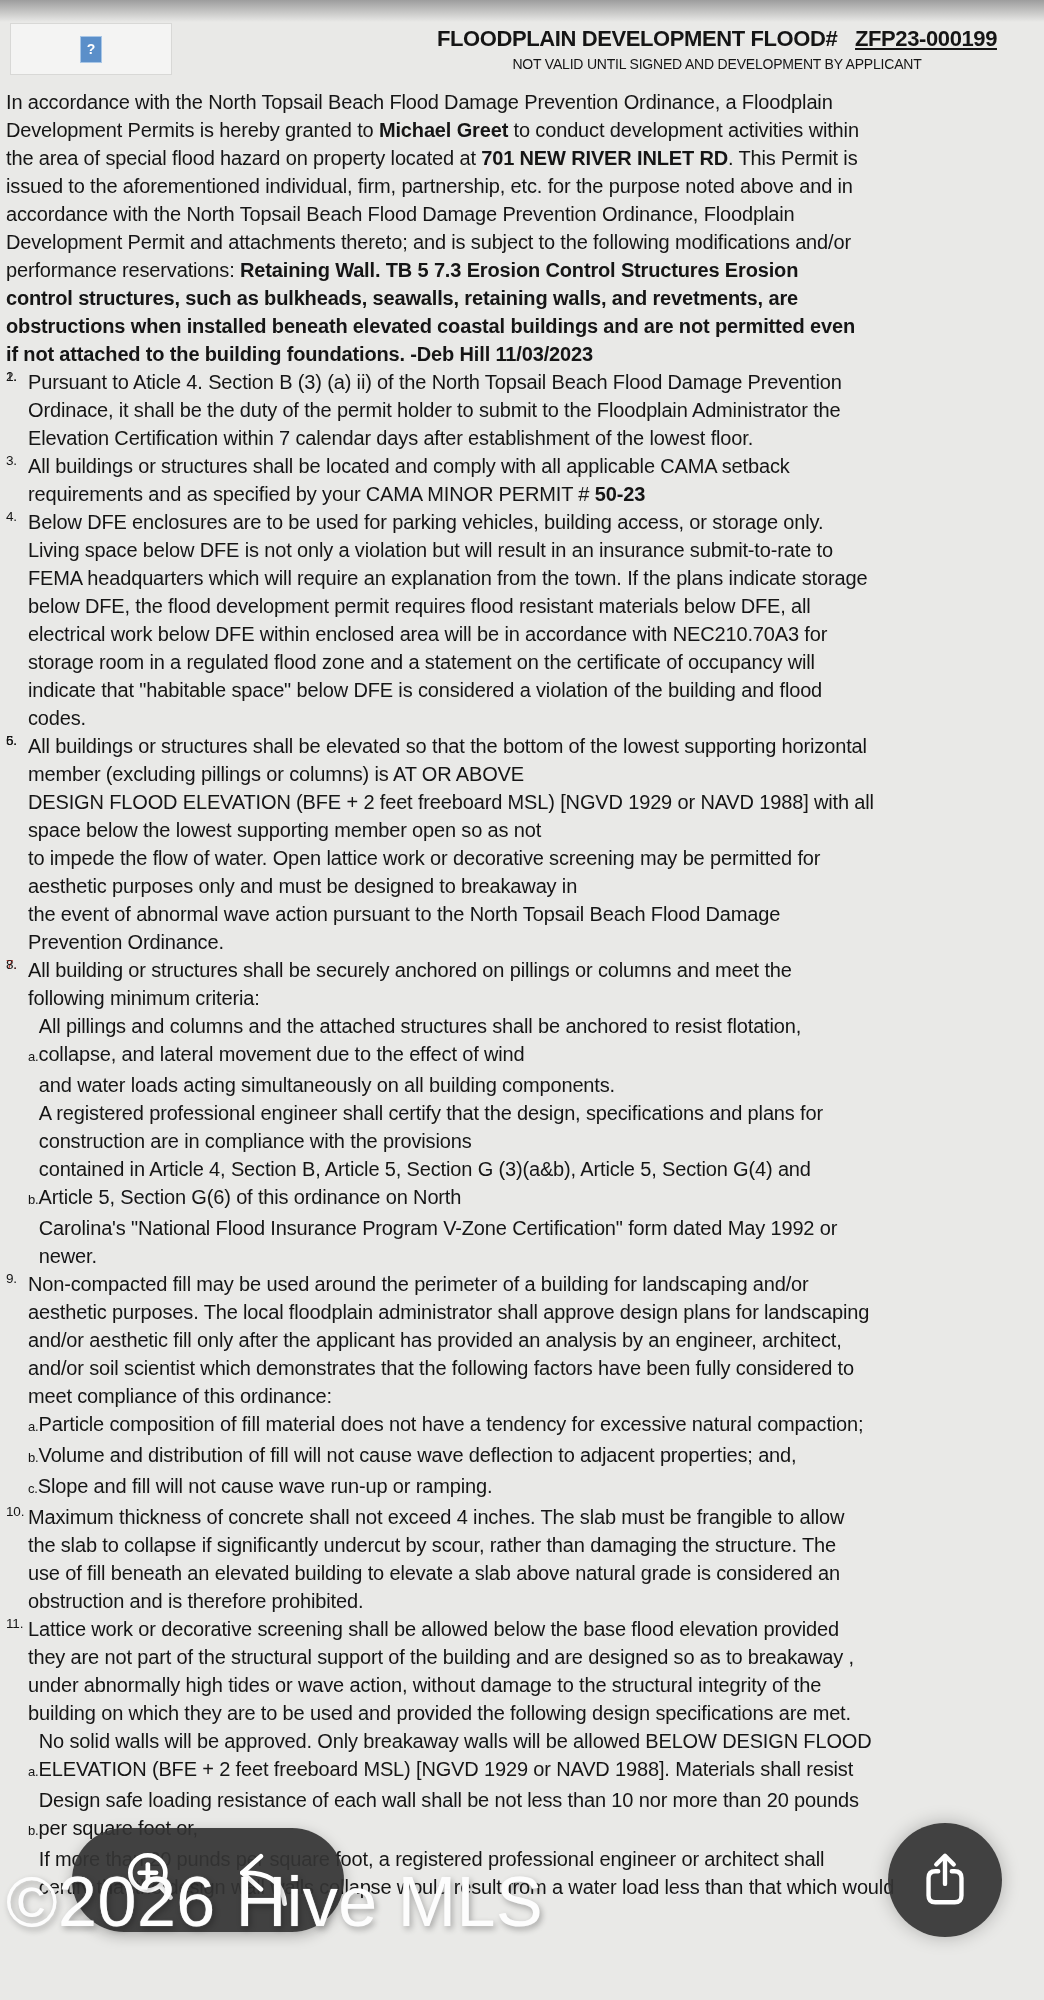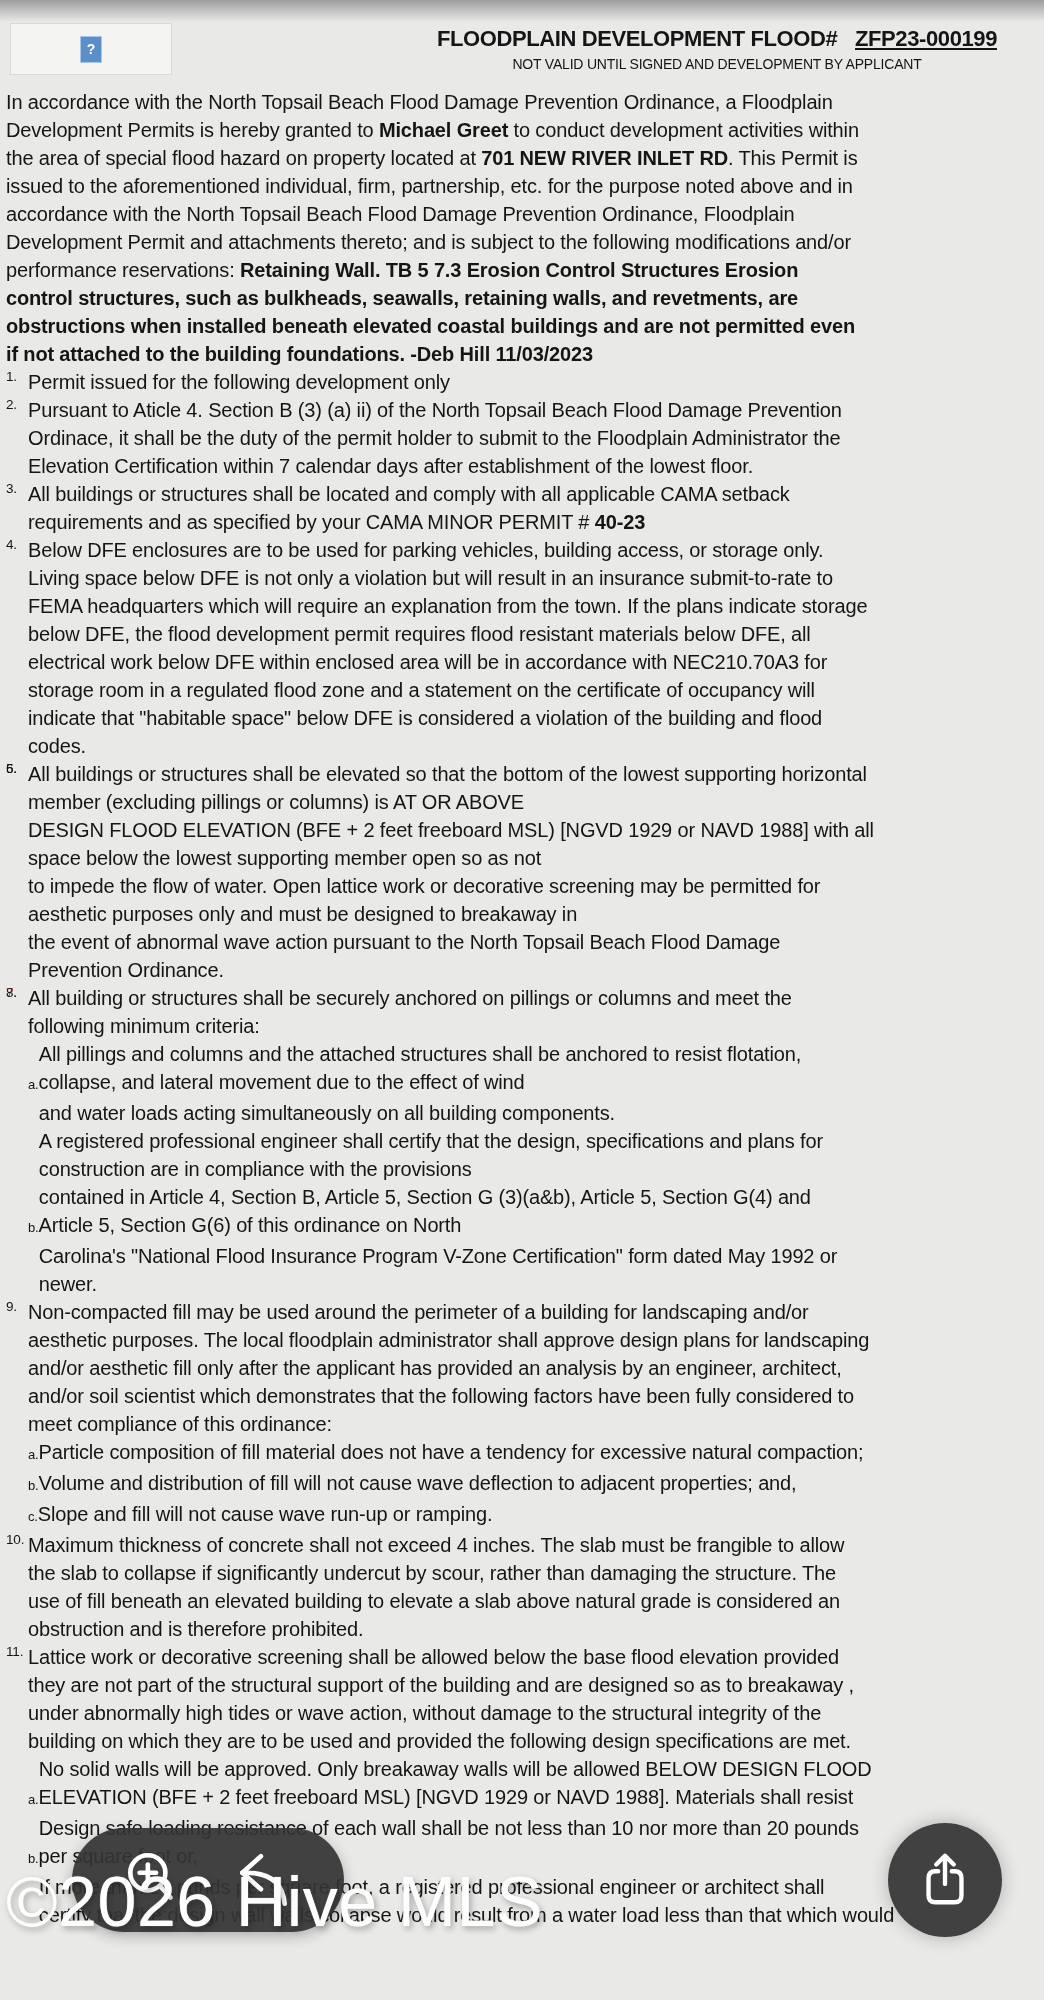--- a/index.html
+++ b/index.html
@@ -61,24 +61,24 @@
 
 <div class="doc"><div class="para"><span>In accordance with the North Topsail Beach Flood Damage Prevention Ordinance, a Floodplain
 Development Permits is hereby granted to </span><span class="b">Michael Greet</span><span> to conduct development activities within
 the area of special flood hazard on property located at </span><span class="b">701 NEW RIVER INLET RD</span><span>. This Permit is
 issued to the aforementioned individual, firm, partnership, etc. for the purpose noted above and in
 accordance with the North Topsail Beach Flood Damage Prevention Ordinance, Floodplain
 Development Permit and attachments thereto; and is subject to the following modifications and/or
 performance reservations: </span><span class="b">Retaining Wall. TB 5 7.3 Erosion Control Structures Erosion
 control structures, such as bulkheads, seawalls, retaining walls, and revetments, are
 obstructions when installed beneath elevated coastal buildings and are not permitted even
-if not attached to the building foundations. -Deb Hill 11/03/2023</span></div><div class="item"><span class="num">1.</span><span>Permit issued for the following development only</span></div><div class="item"><span class="num">2.</span><span>Pursuant to Aticle 4. Section B (3) (a) ii) of the North Topsail Beach Flood Damage Prevention
+if not attached to the building foundations. -Deb Hill 11/03/2023</span></div><div class="item"><span class="num">1.</span></div><div class="item"><span class="num">2.</span><span>Pursuant to Aticle 4. Section B (3) (a) ii) of the North Topsail Beach Flood Damage Prevention
 Ordinace, it shall be the duty of the permit holder to submit to the Floodplain Administrator the
 Elevation Certification within 7 calendar days after establishment of the lowest floor.</span></div><div class="item"><span class="num">3.</span><span>All buildings or structures shall be located and comply with all applicable CAMA setback
-requirements and as specified by your CAMA MINOR PERMIT # </span><span class="b">40-23</span></div><div class="item"><span class="num">4.</span><span>Below DFE enclosures are to be used for parking vehicles, building access, or storage only.
+requirements and as specified by your CAMA MINOR PERMIT # </span><span class="b">50-23</span></div><div class="item"><span class="num">4.</span><span>Below DFE enclosures are to be used for parking vehicles, building access, or storage only.
 Living space below DFE is not only a violation but will result in an insurance submit-to-rate to
 FEMA headquarters which will require an explanation from the town. If the plans indicate storage
 below DFE, the flood development permit requires flood resistant materials below DFE, all
 electrical work below DFE within enclosed area will be in accordance with NEC210.70A3 for
 storage room in a regulated flood zone and a statement on the certificate of occupancy will
 indicate that "habitable space" below DFE is considered a violation of the building and flood
 codes.</span></div><div class="item"><span class="num">5.</span></div><div class="item"><span class="num">6.</span><span>All buildings or structures shall be elevated so that the bottom of the lowest supporting horizontal
 member (excluding pillings or columns) is AT OR ABOVE
 DESIGN FLOOD ELEVATION (BFE + 2 feet freeboard MSL) [NGVD 1929 or NAVD 1988] with all
 space below the lowest supporting member open so as not

